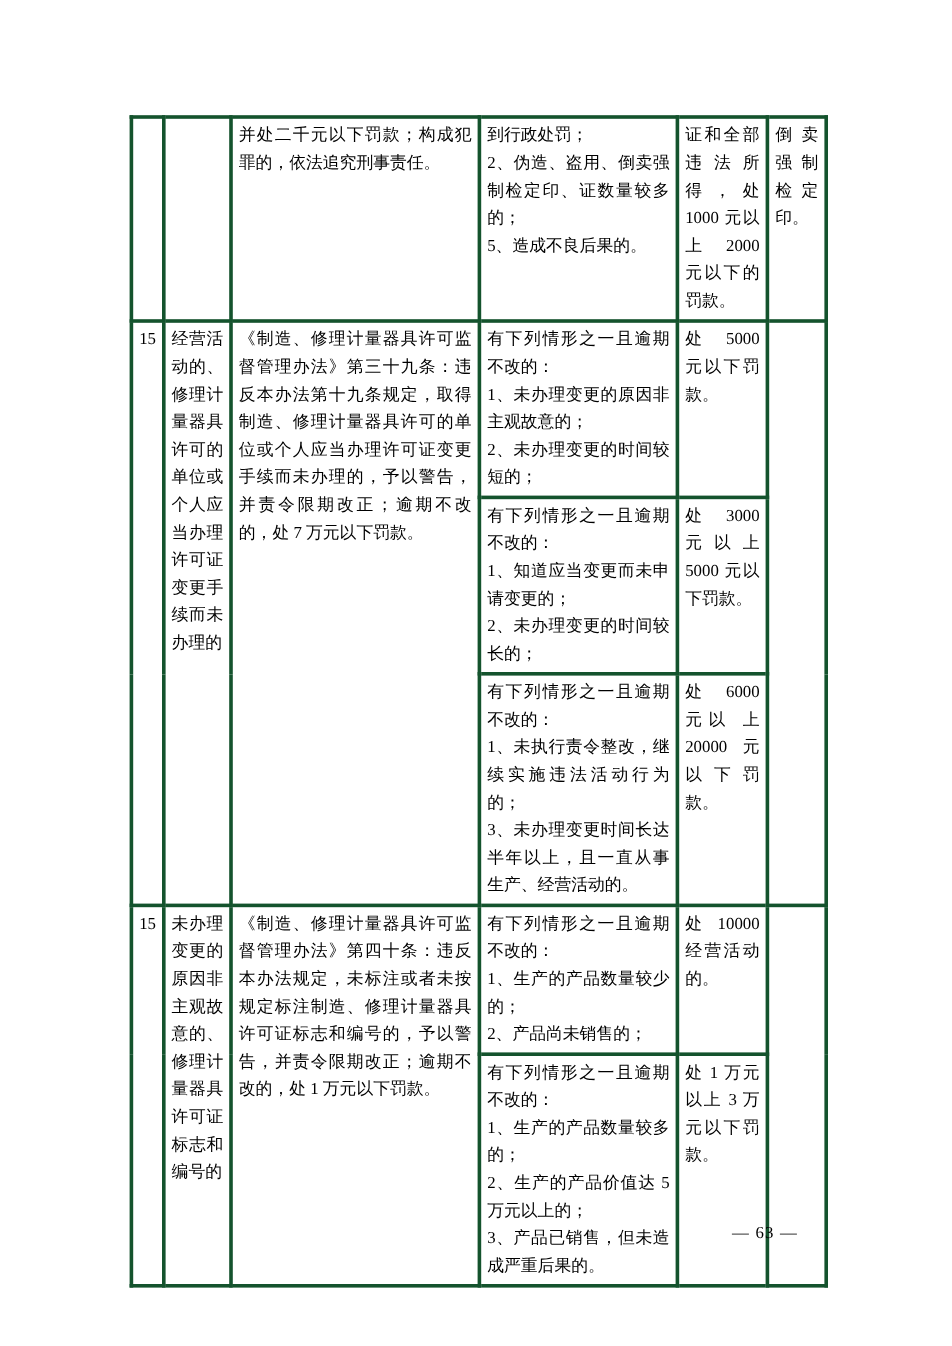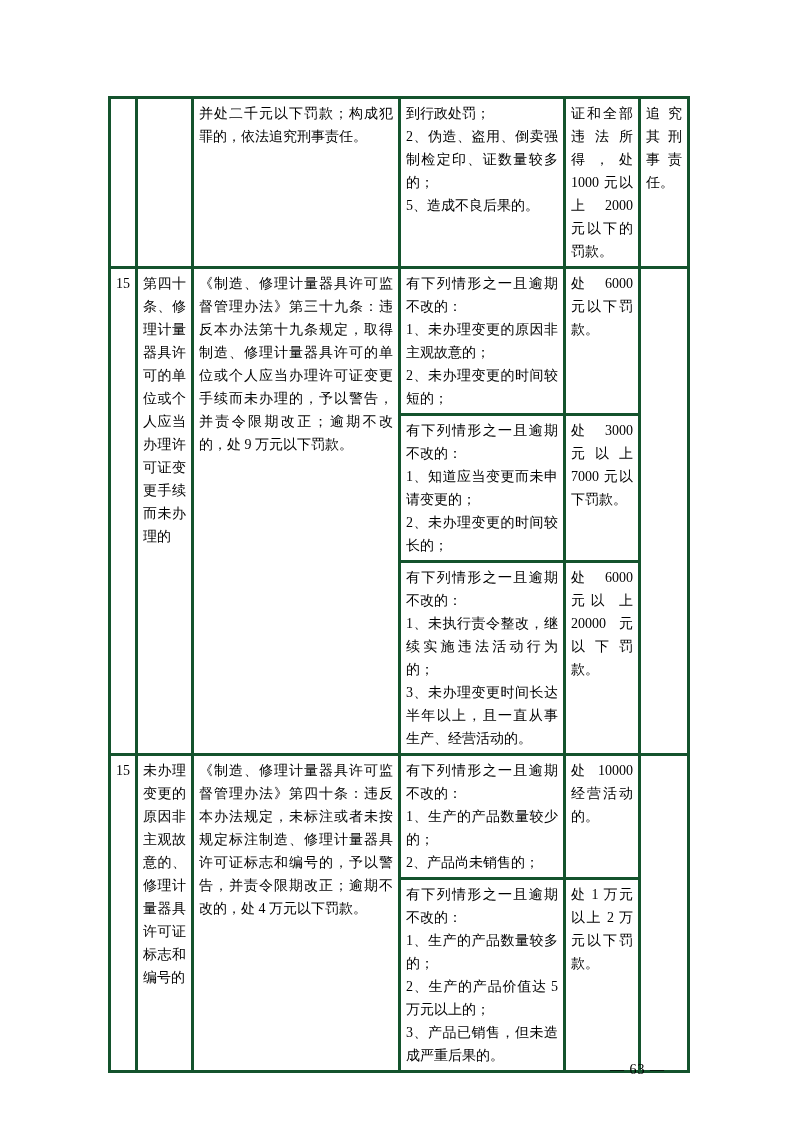--- a/index.html
+++ b/index.html
@@ -35,21 +35,21 @@
     word-break: normal;
     overflow: hidden;
   }
   td.c-no {
     text-align: center;
     padding: 3px 1px;
   }
   .footer-pagenum {
     position: absolute;
     left: 610px;
-    top: 1062px;
+    top: 1021px;
     font-size: 14px;
     letter-spacing: 1px;
     white-space: nowrap;
   }
 </style>
 </head>
 <body>
 
 <div class="page">
 
@@ -65,64 +65,64 @@
 
     <tbody>
         <tr style="height:151px">
       <td class="c-no"></td>
       <td></td>
       <td>并处二千元以下罚款；构成犯罪的，依法追究刑事责任。</td>
       <td>到行政处罚；
 2、伪造、盗用、倒卖强制检定印、证数量较多的；
 5、造成不良后果的。</td>
       <td>证和全部违法所得，处 1000 元以上 2000 元以下的罚款。</td>
-      <td>追究其刑事责任。</td>
+      <td>倒卖强制检定印。</td>
     </tr>
 
     <tr style="height:144px">
       <td class="c-no" rowspan="3">15</td>
-      <td rowspan="3">第四十条、修理计量器具许可的单位或个人应当办理许可证变更手续而未办理的</td>
-      <td rowspan="3">《制造、修理计量器具许可监督管理办法》第三十九条：违反本办法第十九条规定，取得制造、修理计量器具许可的单位或个人应当办理许可证变更手续而未办理的，予以警告，并责令限期改正；逾期不改的，处 9 万元以下罚款。</td>
+      <td rowspan="3">经营活动的、修理计量器具许可的单位或个人应当办理许可证变更手续而未办理的</td>
+      <td rowspan="3">《制造、修理计量器具许可监督管理办法》第三十九条：违反本办法第十九条规定，取得制造、修理计量器具许可的单位或个人应当办理许可证变更手续而未办理的，予以警告，并责令限期改正；逾期不改的，处 7 万元以下罚款。</td>
       <td>有下列情形之一且逾期不改的：
 1、未办理变更的原因非主观故意的；
 2、未办理变更的时间较短的；</td>
-      <td>处 6000 元以下罚款。</td>
+      <td>处 5000 元以下罚款。</td>
       <td rowspan="3"></td>
     </tr>
 
     <tr style="height:139px">
       <td>有下列情形之一且逾期不改的：
 1、知道应当变更而未申请变更的；
 2、未办理变更的时间较长的；</td>
-      <td>处 3000 元以上 7000 元以下罚款。</td>
+      <td>处 3000 元以上 5000 元以下罚款。</td>
     </tr>
 
     <tr style="height:170px">
       <td>有下列情形之一且逾期不改的：
 1、未执行责令整改，继续实施违法活动行为的；
 3、未办理变更时间长达半年以上，且一直从事生产、经营活动的。</td>
       <td>处 6000 元以 上 20000 元以下罚款。</td>
     </tr>
 
     <tr style="height:122px">
       <td class="c-no" rowspan="2">15</td>
       <td rowspan="2">未办理变更的原因非主观故意的、修理计量器具许可证标志和编号的</td>
-      <td rowspan="2">《制造、修理计量器具许可监督管理办法》第四十条：违反本办法规定，未标注或者未按规定标注制造、修理计量器具许可证标志和编号的，予以警告，并责令限期改正；逾期不改的，处 4 万元以下罚款。</td>
+      <td rowspan="2">《制造、修理计量器具许可监督管理办法》第四十条：违反本办法规定，未标注或者未按规定标注制造、修理计量器具许可证标志和编号的，予以警告，并责令限期改正；逾期不改的，处 1 万元以下罚款。</td>
       <td>有下列情形之一且逾期不改的：
 1、生产的产品数量较少的；
 2、产品尚未销售的；</td>
       <td>处 10000 经营活动的。</td>
       <td rowspan="2"></td>
     </tr>
 
     <tr style="height:188px">
       <td>有下列情形之一且逾期不改的：
 1、生产的产品数量较多的；
 2、生产的产品价值达 5 万元以上的；
 3、产品已销售，但未造成严重后果的。</td>
-      <td>处 1 万元以上 2 万元以下罚款。</td>
+      <td>处 1 万元以上 3 万元以下罚款。</td>
     </tr>
   </tbody>
     </table>
 
   <div class="footer-pagenum">— 63 —</div>
 
 </div>
 
 </body></html>

